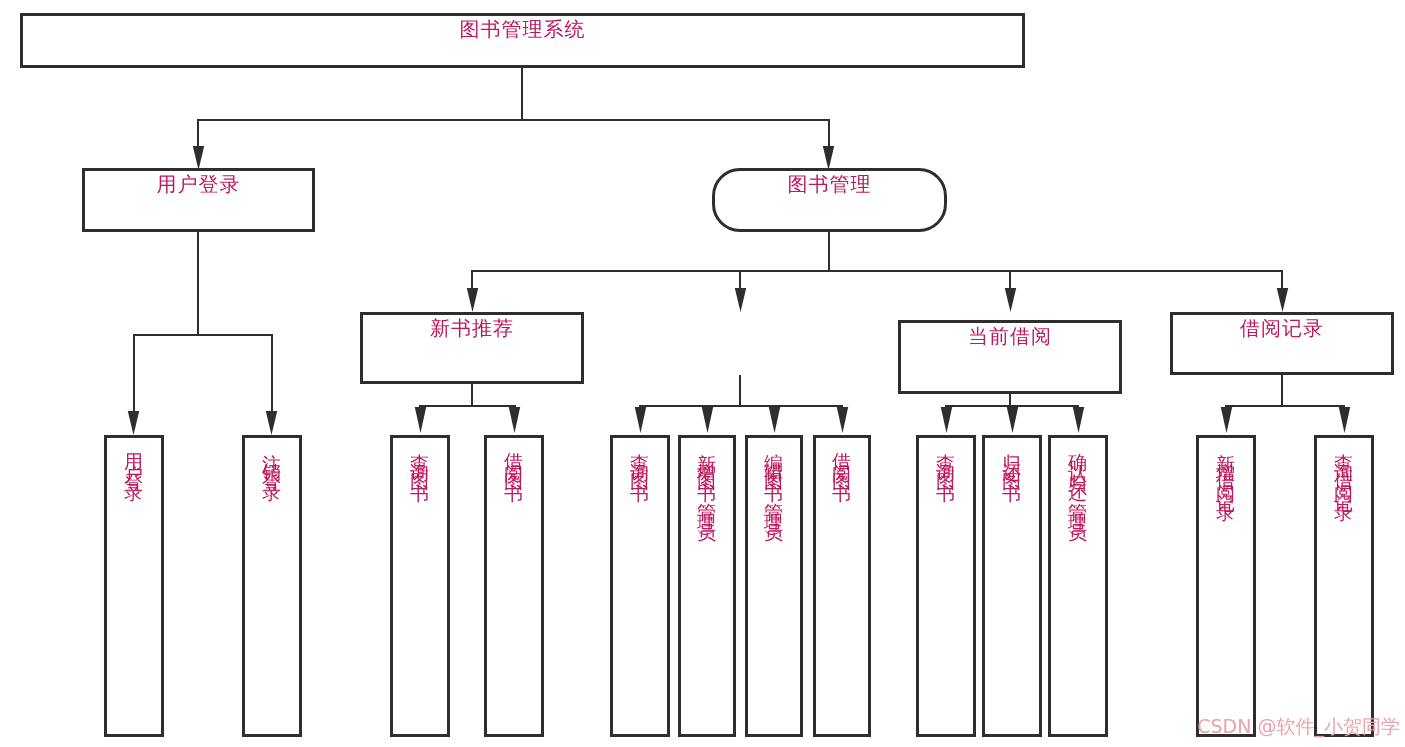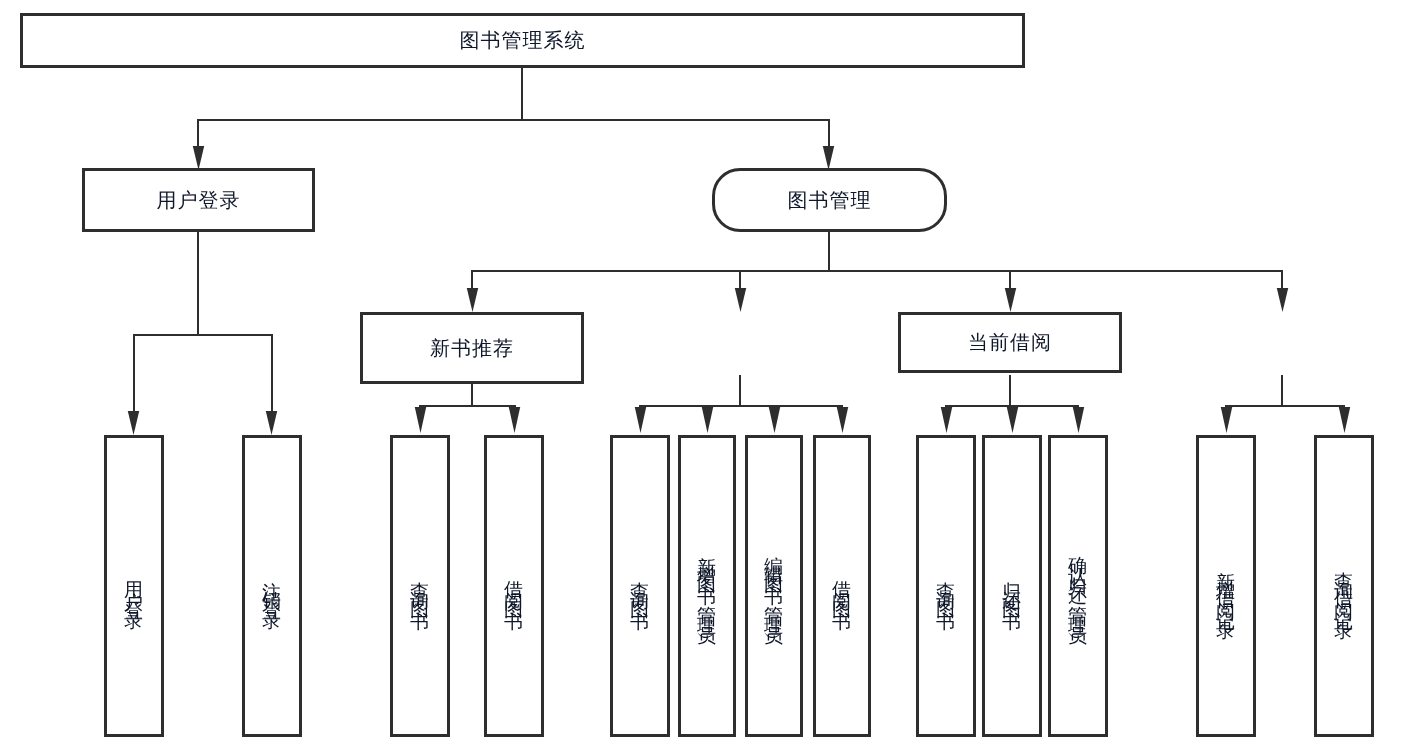--- a/index.html
+++ b/index.html
@@ -10,23 +10,22 @@
     background: #ffffff;
     font-family: "DejaVu Sans", "Liberation Sans", sans-serif;
     overflow: hidden;
   }
   .box {
     position: absolute;
     box-sizing: border-box;
     border: 3px solid #2e2e2e;
     background: #ffffff;
     display: flex;
-    align-items: center;
     justify-content: center;
-    color: #0f172a;
+    color: #be185d;
     z-index: 2;
   }
   .htext {
     font-size: 20px;
     letter-spacing: 1px;
     white-space: nowrap;
   }
   .vtext {
     writing-mode: vertical-rl;
     text-orientation: mixed;
@@ -69,22 +68,25 @@
   <div class="box" style="left:82px; top:168px; width:233px; height:64px;">
     <span class="htext">用户登录</span>
   </div>
   <div class="box" style="left:712px; top:168px; width:235px; height:64px;border-radius:28px;">
     <span class="htext">图书管理</span>
   </div>
 
   <div class="box" style="left:360px; top:312px; width:224px; height:72px;">
     <span class="htext">新书推荐</span>
   </div>
-  <div class="box" style="left:898px; top:312px; width:224px; height:61px;">
+  <div class="box" style="left:898px; top:320px; width:224px; height:74px;">
     <span class="htext">当前借阅</span>
+  </div>
+  <div class="box" style="left:1170px; top:312px; width:224px; height:63px;">
+    <span class="htext">借阅记录</span>
   </div>
 
   <div class="box" style="left:104px; top:435px; width:60px; height:302px;">
     <span class="vtext">用户登录</span>
   </div>
   <div class="box" style="left:242px; top:435px; width:60px; height:302px;">
     <span class="vtext">注销登录</span>
   </div>
 
   <div class="box" style="left:390px; top:435px; width:60px; height:302px;">
@@ -165,14 +167,15 @@
   <div class="hl" style="left:945px;  top:405px; width:134px;"></div>
   <div class="arrow" style="left:940px;  top:407px; height:26px;"></div>
   <div class="arrow" style="left:1006px; top:407px; height:26px;"></div>
   <div class="arrow" style="left:1072px; top:407px; height:26px;"></div>
 
   <div class="vl" style="left:1281px; top:375px; height:32px;"></div>
   <div class="hl" style="left:1225px; top:405px; width:120px;"></div>
   <div class="arrow" style="left:1220px; top:407px; height:26px;"></div>
   <div class="arrow" style="left:1338px; top:407px; height:26px;"></div>
 
+  <div class="watermark">CSDN @软件_小贺同学</div>
 
 </div>
 
 </body></html>

